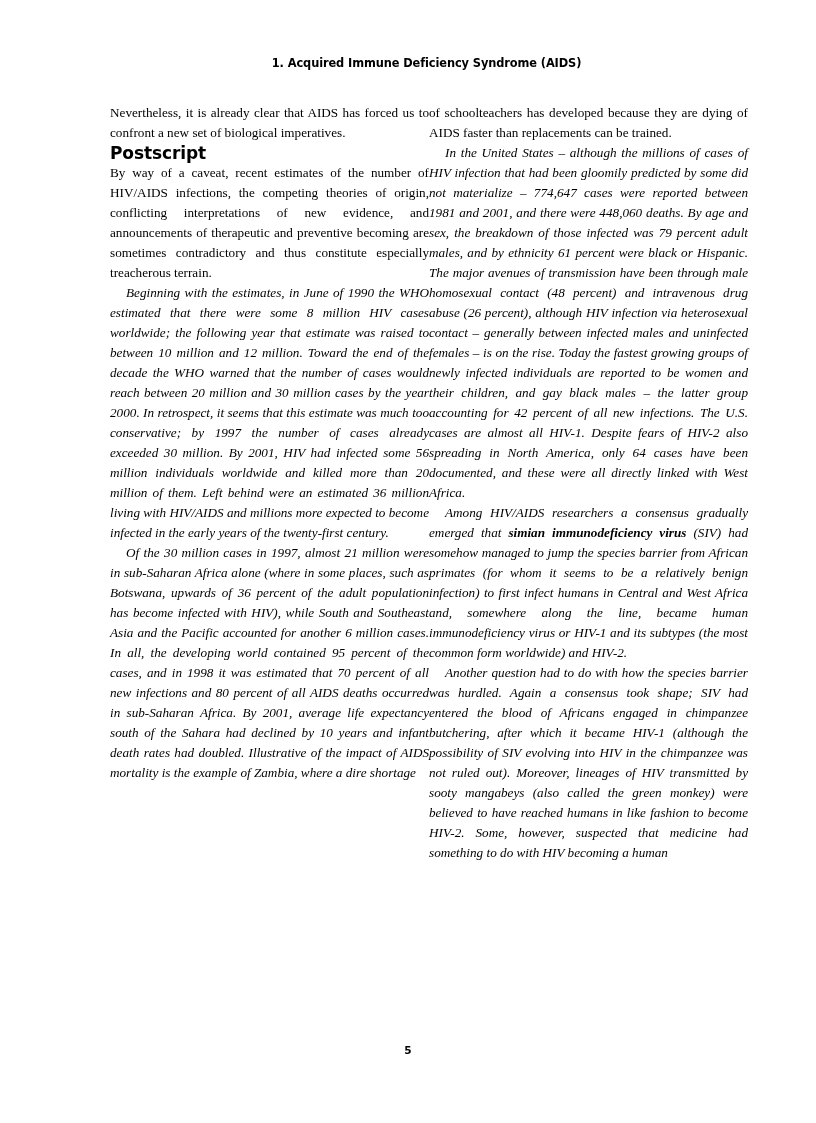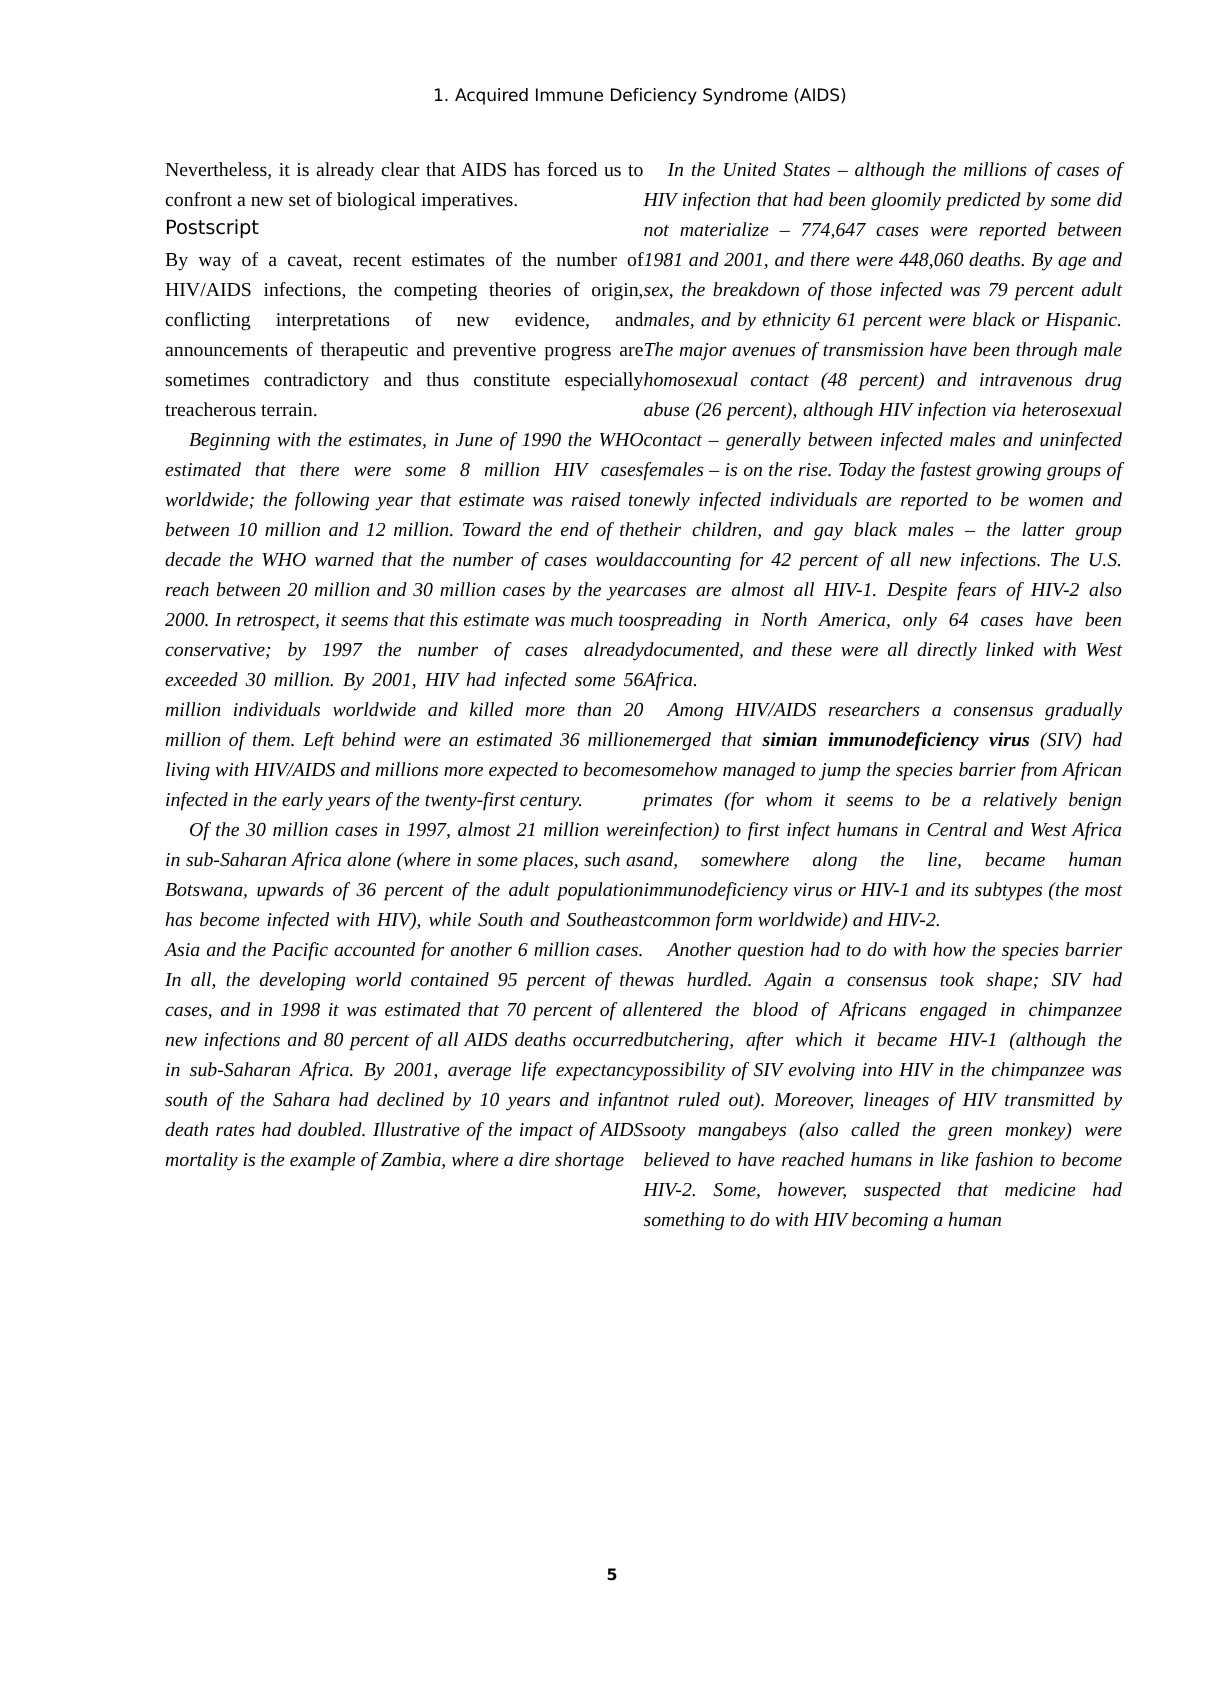--- a/index.html
+++ b/index.html
@@ -22,21 +22,21 @@
     height: 1123px;
     overflow: hidden;
   }
   .running-head {
     position: absolute;
     left: 105px;
     top: 56px;
     width: 643px;
     text-align: center;
     font-family: "DejaVu Sans", "Liberation Sans", sans-serif;
-    font-weight: normal;
+    font-weight: bold;
     font-size: 11.4px;
     letter-spacing: -0.1px;
     color: #000;
     white-space: nowrap;
   }
   .running-head .rh-num {
     margin-right: 4px;
   }
   .columns {
     position: absolute;
@@ -70,22 +70,22 @@
     font-style: italic;
     font-size: 13.2px;
     line-height: 20px;
   }
   .section-heading {
     margin: 0;
     margin-top: 40px;
     margin-bottom: 18px;
     text-align: center;
     font-family: "DejaVu Sans", "Liberation Sans", sans-serif;
-    font-weight: normal;
-    font-size: 13px;
+    font-weight: bold;
+    font-size: 17px;
     line-height: 20px;
     letter-spacing: -0.1px;
   }
   .term-bold {
     font-weight: bold;
   }
   .page-number {
     position: absolute;
     left: 0;
     top: 1044px;
@@ -106,26 +106,27 @@
 
   <div class="running-head">
     <span class="rh-num">1.</span><span>Acquired Immune Deficiency Syndrome (AIDS)</span>
   </div>
 
   <div class="columns">
 
     <div class="col">
       <p>Nevertheless, it is already clear that AIDS has forced us to confront a new set of biological imperatives.</p>
       <p class="section-heading">Postscript</p>
-      <p>By way of a caveat, recent estimates of the number of HIV/AIDS infections, the competing theories of origin, conflicting interpretations of new evidence, and announcements of therapeutic and preventive progress are sometimes contradictory and thus constitute especially treacherous terrain.</p>
+      <p>By way of a caveat, recent estimates of the number of HIV/AIDS infections, the competing theories of origin, conflicting interpretations of new evidence, and announcements of therapeutic and preventive becoming are sometimes contradictory and thus constitute especially treacherous terrain.</p>
       <p class="indent">Beginning with the estimates, in June of 1990 the WHO estimated that there were some 8 million HIV cases worldwide; the following year that estimate was raised to between 10 million and 12 million. Toward the end of the decade the WHO warned that the number of cases would reach between 20 million and 30 million cases by the year 2000. In retrospect, it seems that this estimate was much too conservative; by 1997 the number of cases already exceeded 30 million. By 2001, HIV had infected some 56 million individuals worldwide and killed more than 20 million of them. Left behind were an estimated 36 million living with HIV/AIDS and millions more expected to become infected in the early years of the twenty-first century.</p>
       <p class="indent">Of the 30 million cases in 1997, almost 21 million were in sub-Saharan Africa alone (where in some places, such as Botswana, upwards of 36 percent of the adult population has become infected with HIV), while South and Southeast Asia and the Pacific accounted for another 6 million cases. In all, the developing world contained 95 percent of the cases, and in 1998 it was estimated that 70 percent of all new infections and 80 percent of all AIDS deaths occurred in sub-Saharan Africa. By 2001, average life expectancy south of the Sahara had declined by 10 years and infant death rates had doubled. Illustrative of the impact of AIDS mortality is the example of Zambia, where a dire shortage</p>
     </div>
 
     <div class="col">
+      <p>of schoolteachers has developed because they are dying of AIDS faster than replacements can be trained.</p>
       <p class="indent">In the United States – although the millions of cases of HIV infection that had been gloomily predicted by some did not materialize – 774,647 cases were reported between 1981 and 2001, and there were 448,060 deaths. By age and sex, the breakdown of those infected was 79 percent adult males, and by ethnicity 61 percent were black or Hispanic. The major avenues of transmission have been through male homosexual contact (48 percent) and intravenous drug abuse (26 percent), although HIV infection via heterosexual contact – generally between infected males and uninfected females – is on the rise. Today the fastest growing groups of newly infected individuals are reported to be women and their children, and gay black males – the latter group accounting for 42 percent of all new infections. The U.S. cases are almost all HIV-1. Despite fears of HIV-2 also spreading in North America, only 64 cases have been documented, and these were all directly linked with West Africa.</p>
       <p class="indent"><span>Among HIV/AIDS researchers a consensus gradually emerged that </span><span class="term-bold">simian immunodeficiency virus</span><span> (SIV) had somehow managed to jump the species barrier from African primates (for whom it seems to be a relatively benign infection) to first infect humans in Central and West Africa and, somewhere along the line, became human immunodeficiency virus or HIV-1 and its subtypes (the most common form worldwide) and HIV-2.</span></p>
       <p class="indent">Another question had to do with how the species barrier was hurdled. Again a consensus took shape; SIV had entered the blood of Africans engaged in chimpanzee butchering, after which it became HIV-1 (although the possibility of SIV evolving into HIV in the chimpanzee was not ruled out). Moreover, lineages of HIV transmitted by sooty mangabeys (also called the green monkey) were believed to have reached humans in like fashion to become HIV-2. Some, however, suspected that medicine had something to do with HIV becoming a human</p>
     </div>
 
   </div>
 
   <div class="page-number">5</div>
 
 </div>

